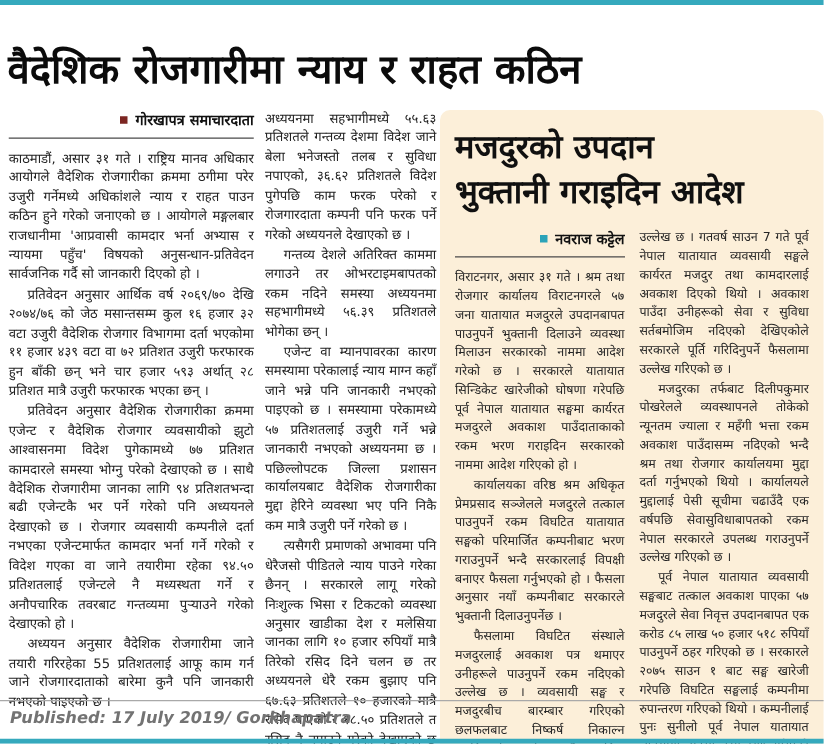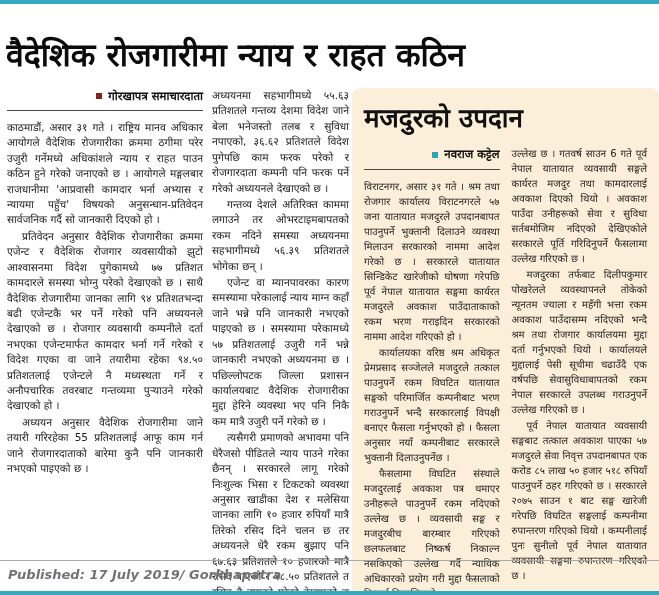--- a/index.html
+++ b/index.html
@@ -72,48 +72,50 @@
 <div class="top-rule"></div>
 
 <h1 class="headline">वैदेशिक रोजगारीमा न्याय र राहत कठिन</h1>
 
 <div class="col col1">
   <div class="byline-row">
     <span class="bullet-main"></span>
     <span>गोरखापत्र समाचारदाता</span>
   </div>
   <p>काठमाडौं, असार ३१ गते । राष्ट्रिय मानव अधिकार आयोगले वैदेशिक रोजगारीका क्रममा ठगीमा परेर उजुरी गर्नेमध्ये अधिकांशले न्याय र राहत पाउन कठिन हुने गरेको जनाएको छ । आयोगले मङ्गलबार राजधानीमा 'आप्रवासी कामदार भर्ना अभ्यास र न्यायमा पहुँच' विषयको अनुसन्धान-प्रतिवेदन सार्वजनिक गर्दै सो जानकारी दिएको हो ।</p>
+  <p class="ind">प्रतिवेदन अनुसार आर्थिक वर्ष २०६९/७० देखि २०७४/७६ को जेठ मसान्तसम्म कुल १६ हजार ३२ वटा उजुरी वैदेशिक रोजगार विभागमा दर्ता भएकोमा ११ हजार ४३९ वटा वा ७२ प्रतिशत उजुरी फरफारक हुन बाँकी छन् भने चार हजार ५९३ अर्थात् २८ प्रतिशत मात्रै उजुरी फरफारक भएका छन् ।</p>
   <p class="ind">प्रतिवेदन अनुसार वैदेशिक रोजगारीका क्रममा एजेन्ट र वैदेशिक रोजगार व्यवसायीको झुटो आश्वासनमा विदेश पुगेकामध्ये ७७ प्रतिशत कामदारले समस्या भोग्नु परेको देखाएको छ । साथै वैदेशिक रोजगारीमा जानका लागि ९४ प्रतिशतभन्दा बढी एजेन्टकै भर पर्ने गरेको पनि अध्ययनले देखाएको छ । रोजगार व्यवसायी कम्पनीले दर्ता नभएका एजेन्टमार्फत कामदार भर्ना गर्ने गरेको र विदेश गएका वा जाने तयारीमा रहेका ९४.५० प्रतिशतलाई एजेन्टले नै मध्यस्थता गर्ने र अनौपचारिक तवरबाट गन्तव्यमा पुऱ्याउने गरेको देखाएको हो ।</p>
   <p class="ind">अध्ययन अनुसार वैदेशिक रोजगारीमा जाने तयारी गरिरहेका 55 प्रतिशतलाई आफू काम गर्न जाने रोजगारदाताको बारेमा कुनै पनि जानकारी नभएको पाइएको छ ।</p>
 </div>
 
 <div class="col col2">
   <p>अध्ययनमा सहभागीमध्ये ५५.६३ प्रतिशतले गन्तव्य देशमा विदेश जाने बेला भनेजस्तो तलब र सुविधा नपाएको, ३६.६२ प्रतिशतले विदेश पुगेपछि काम फरक परेको र रोजगारदाता कम्पनी पनि फरक पर्ने गरेको अध्ययनले देखाएको छ ।</p>
   <p class="ind">गन्तव्य देशले अतिरिक्त काममा लगाउने तर ओभरटाइमबापतको रकम नदिने समस्या अध्ययनमा सहभागीमध्ये ५६.३९ प्रतिशतले भोगेका छन् ।</p>
   <p class="ind">एजेन्ट वा म्यानपावरका कारण समस्यामा परेकालाई न्याय माग्न कहाँ जाने भन्ने पनि जानकारी नभएको पाइएको छ । समस्यामा परेकामध्ये ५७ प्रतिशतलाई उजुरी गर्ने भन्ने जानकारी नभएको अध्ययनमा छ । पछिल्लोपटक जिल्ला प्रशासन कार्यालयबाट वैदेशिक रोजगारीका मुद्दा हेरिने व्यवस्था भए पनि निकै कम मात्रै उजुरी पर्ने गरेको छ ।</p>
   <p class="ind">त्यसैगरी प्रमाणको अभावमा पनि धेरैजसो पीडितले न्याय पाउने गरेका छैनन् । सरकारले लागू गरेको निःशुल्क भिसा र टिकटको व्यवस्था अनुसार खाडीका देश र मलेसिया जानका लागि १० हजार रुपियाँ मात्रै तिरेको रसिद दिने चलन छ तर अध्ययनले धेरै रकम बुझाए पनि ६७.६३ प्रतिशतले १० हजारको मात्रै रसिद पाएको र १८.५० प्रतिशतले त रसिद नै नपाउने गरेको देखाएको छ ।</p>
 
 </div>
 
 <div class="box">
   <h2 class="box-headline">
     <div>मजदुरको उपदान</div>
+    <div>भुक्तानी गराइदिन आदेश</div>
   </h2>
   <div class="box-cols">
     <div class="box-col">
       <div class="byline-row">
         <span class="bullet-box"></span>
         <span>नवराज कट्टेल</span>
       </div>
       <p>विराटनगर, असार ३१ गते । श्रम तथा रोजगार कार्यालय विराटनगरले ५७ जना यातायात मजदुरले उपदानबापत पाउनुपर्ने भुक्तानी दिलाउने व्यवस्था मिलाउन सरकारको नाममा आदेश गरेको छ । सरकारले यातायात सिन्डिकेट खारेजीको घोषणा गरेपछि पूर्व नेपाल यातायात सङ्घमा कार्यरत मजदुरले अवकाश पाउँदाताकाको रकम भरण गराइदिन सरकारको नाममा आदेश गरिएको हो ।</p>
       <p class="ind">कार्यालयका वरिष्ठ श्रम अधिकृत प्रेमप्रसाद सञ्जेलले मजदुरले तत्काल पाउनुपर्ने रकम विघटित यातायात सङ्घको परिमार्जित कम्पनीबाट भरण गराउनुपर्ने भन्दै सरकारलाई विपक्षी बनाएर फैसला गर्नुभएको हो । फैसला अनुसार नयाँ कम्पनीबाट सरकारले भुक्तानी दिलाउनुपर्नेछ ।</p>
       <p class="ind">फैसलामा विघटित संस्थाले मजदुरलाई अवकाश पत्र थमाएर उनीहरूले पाउनुपर्ने रकम नदिएको उल्लेख छ । व्यवसायी सङ्घ र मजदुरबीच बारम्बार गरिएको छलफलबाट निष्कर्ष निकाल्न नसकिएको उल्लेख गर्दै न्यायिक अधिकारको प्रयोग गरी मुद्दा फैसलाको निष्कर्ष निकालिएको</p>
     </div>
     <div class="box-col">
-      <p>उल्लेख छ । गतवर्ष साउन 6 गते पूर्व नेपाल यातायात व्यवसायी सङ्घले कार्यरत मजदुर तथा कामदारलाई अवकाश दिएको थियो । अवकाश पाउँदा उनीहरूको सेवा र सुविधा सर्तबमोजिम नदिएको देखिएकोले सरकारले पूर्ति गरिदिनुपर्ने फैसलामा उल्लेख गरिएको छ ।</p>
+      <p>उल्लेख छ । गतवर्ष साउन 7 गते पूर्व नेपाल यातायात व्यवसायी सङ्घले कार्यरत मजदुर तथा कामदारलाई अवकाश दिएको थियो । अवकाश पाउँदा उनीहरूको सेवा र सुविधा सर्तबमोजिम नदिएको देखिएकोले सरकारले पूर्ति गरिदिनुपर्ने फैसलामा उल्लेख गरिएको छ ।</p>
       <p class="ind">मजदुरका तर्फबाट दिलीपकुमार पोखरेलले व्यवस्थापनले तोकेको न्यूनतम ज्याला र महँगी भत्ता रकम अवकाश पाउँदासम्म नदिएको भन्दै श्रम तथा रोजगार कार्यालयमा मुद्दा दर्ता गर्नुभएको थियो । कार्यालयले मुद्दालाई पेसी सूचीमा चढाउँदै एक वर्षपछि सेवासुविधाबापतको रकम नेपाल सरकारले उपलब्ध गराउनुपर्ने उल्लेख गरिएको छ ।</p>
       <p class="ind">पूर्व नेपाल यातायात व्यवसायी सङ्घबाट तत्काल अवकाश पाएका ५७ मजदुरले सेवा निवृत्त उपदानबापत एक करोड ८५ लाख ५० हजार ५१८ रुपियाँ पाउनुपर्ने ठहर गरिएको छ । सरकारले २०७५ साउन १ बाट सङ्घ खारेजी गरेपछि विघटित सङ्घलाई कम्पनीमा रुपान्तरण गरिएको थियो । कम्पनीलाई पुनः सुनीलो पूर्व नेपाल यातायात व्यवसायी सङ्घमा रुपान्तरण गरिएको छ ।</p>
     </div>
   </div>
 </div>
 
 <div class="footer-rule"></div>
 <div class="published">Published: 17 July 2019/ Gorkhapatra</div>
 <div class="bottom-rule"></div>
 

